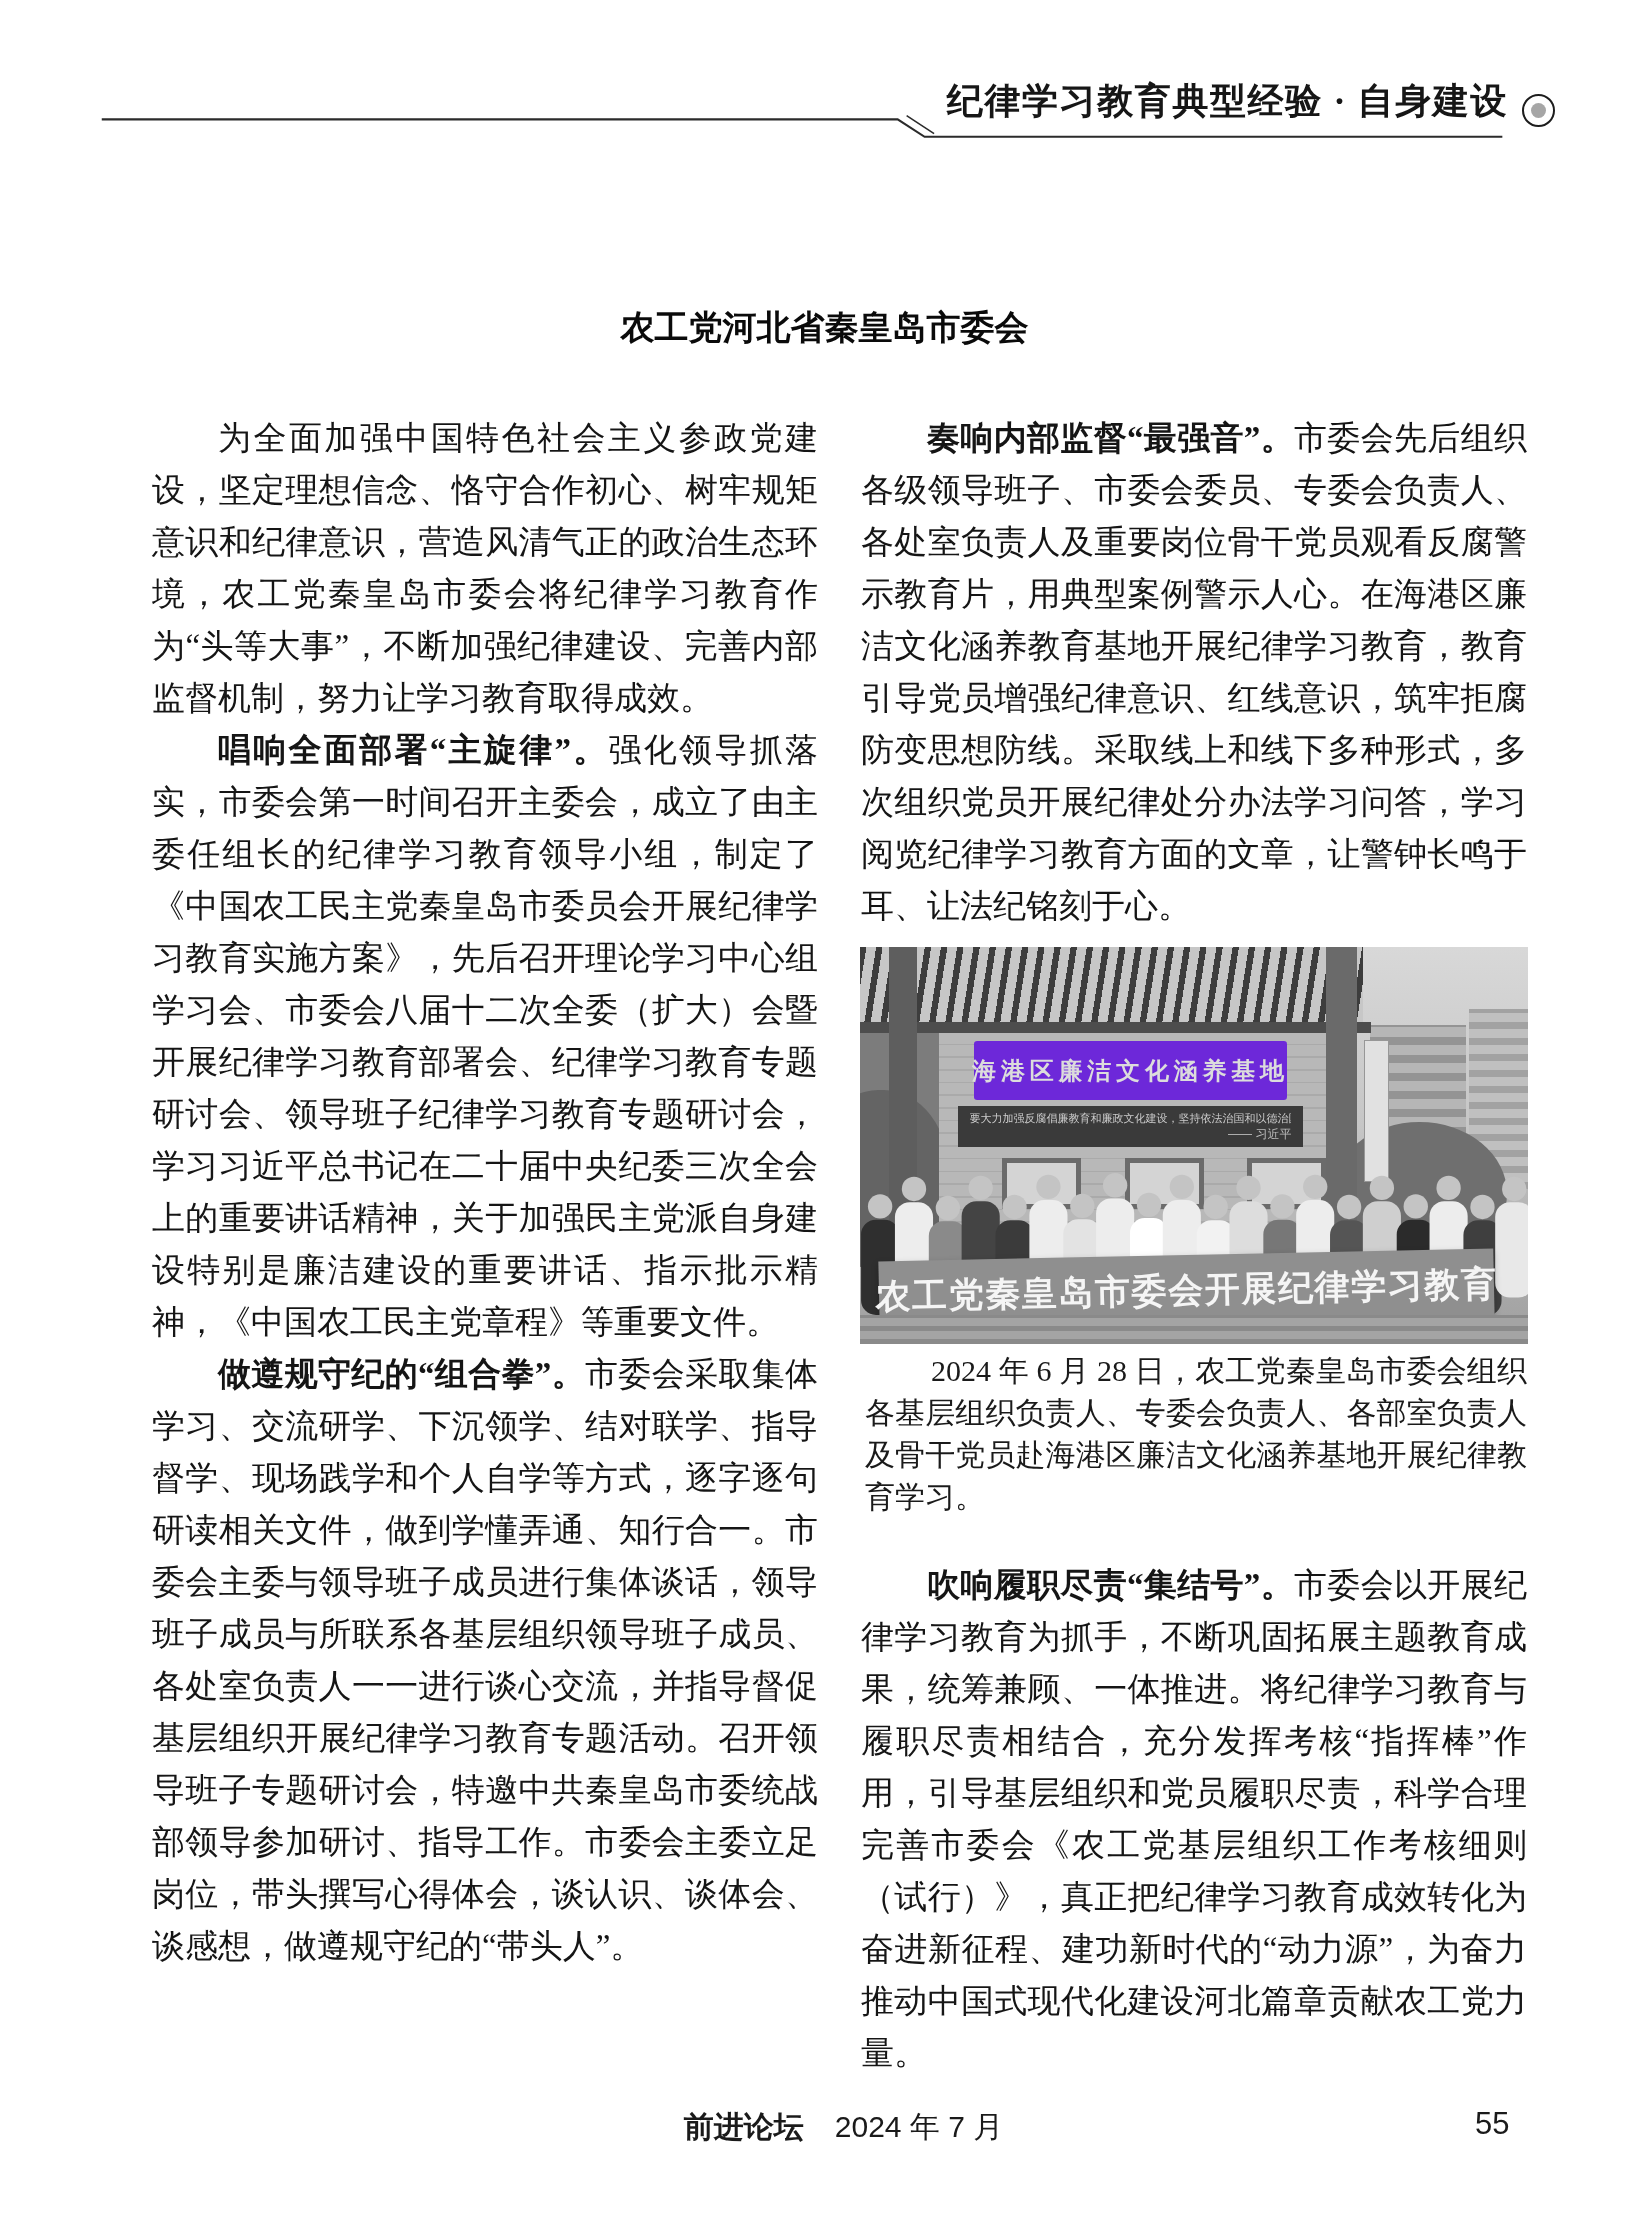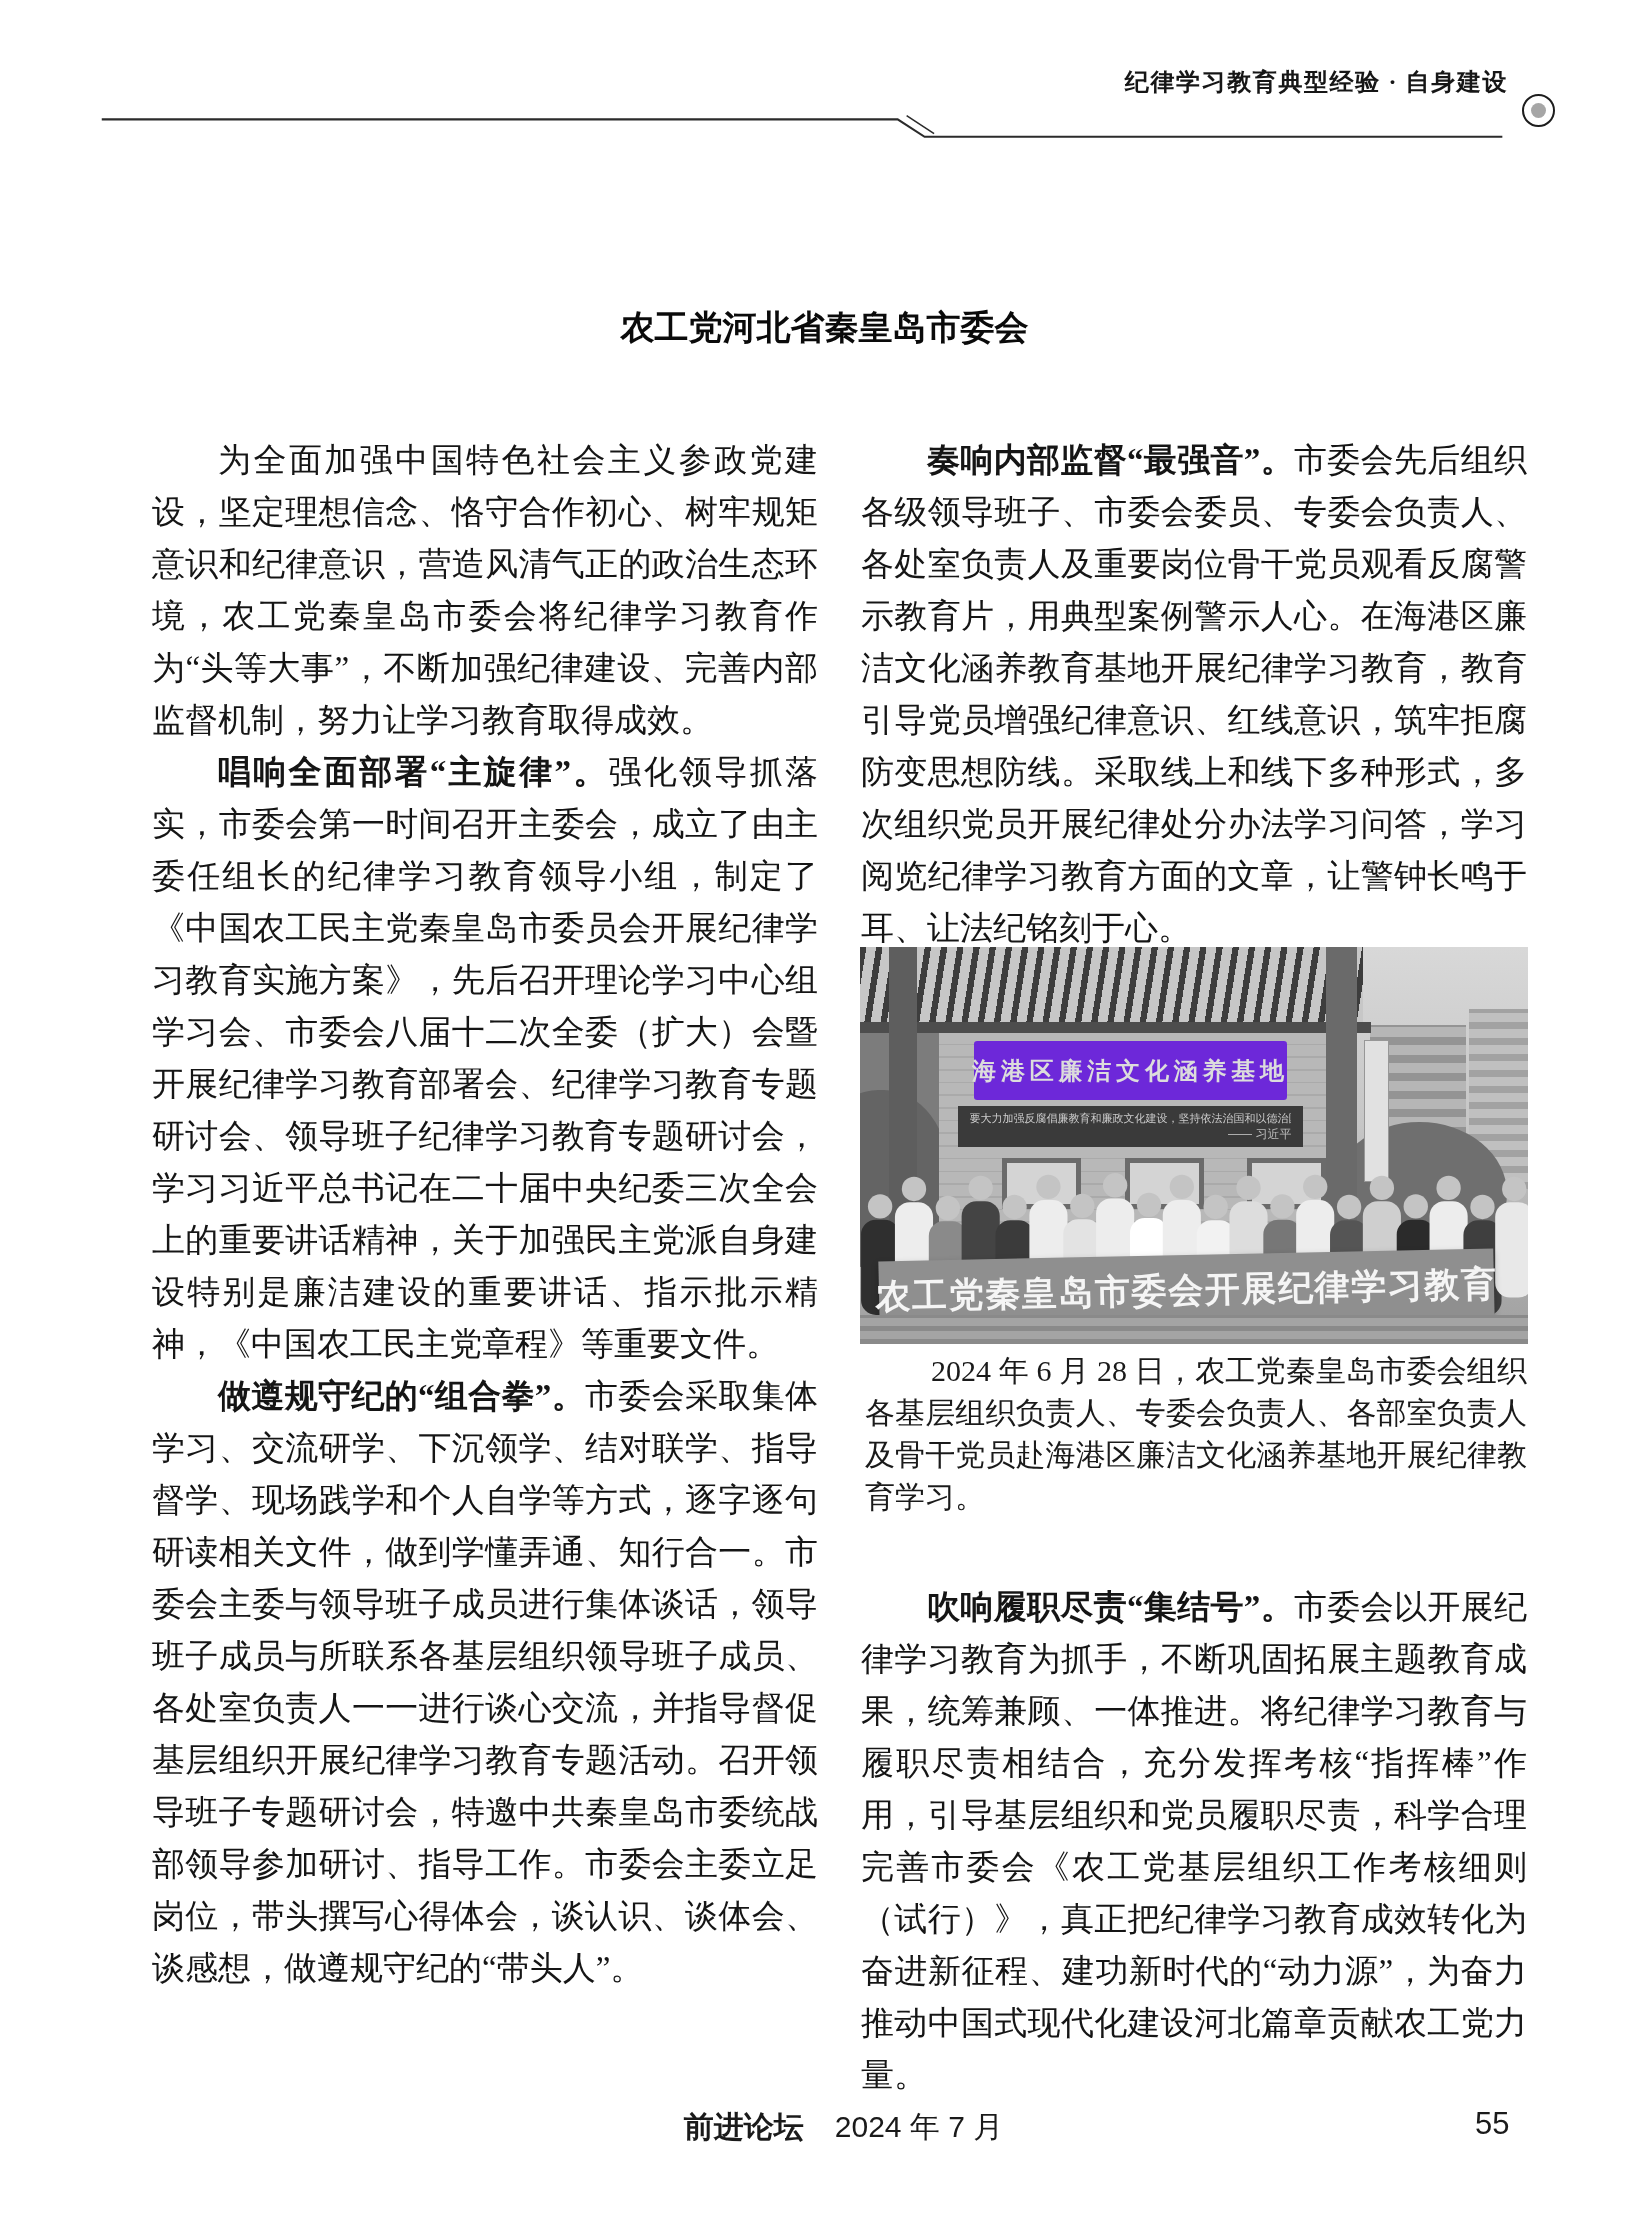--- a/index.html
+++ b/index.html
@@ -1,32 +1,32 @@
 <!DOCTYPE html>
 <html style="font-size:8.5px"><head>
 <meta charset="utf-8">
 <style>
   html,body{margin:0;padding:0;background:#ffffff;}
   body{width:1649px;height:2239px;font-family:"Liberation Serif","DejaVu Serif",serif;color:#141414;}
   .page{position:relative;width:1649px;height:2239px;background:#ffffff;overflow:hidden;}
 
   
   .header-rule{position:absolute;left:0;top:0;width:1649px;height:169px;}
-  .header-label{position:absolute;top:66px;right:141px;font-size:24px;font-weight:700;letter-spacing:1.6px;color:#161616;white-space:nowrap;}
+  .header-label{position:absolute;top:77px;right:141px;font-size:36px;font-weight:700;letter-spacing:1.6px;color:#161616;white-space:nowrap;}
   .badge{position:absolute;left:1522px;top:94px;width:29px;height:29px;border:2.1px solid #1d1d1d;border-radius:50%;background:#ffffff;display:flex;align-items:center;justify-content:center;}
   .badge .dot{width:15px;height:15px;border-radius:50%;background:#a6a6a6;}
 
   
   .title{position:absolute;top:186px;left:0;width:1649px;margin:0;text-align:center;
          font-family:"Liberation Sans","DejaVu Sans",sans-serif;font-weight:800;font-size:74px;letter-spacing:2.1px;color:#000;}
   .byline{position:absolute;top:305px;left:0;width:1649px;text-align:center;
           font-family:Liberation Serif, serif;font-weight:700;font-size:34px;color:#0a0a0a;}
 
   
-  .col{position:absolute;width:666px;margin-top:22px;}
+  .col{position:absolute;width:666px;}
   .col-left{left:152px;top:412px;}
   .col-right-top{left:861px;top:412px;}
   .col-right-bottom{left:861px;top:1559px;}
   .para{margin:0;font-size:33px;line-height:52px;text-align:justify;text-indent:2em;color:#151515;}
   .para .lead{font-weight:700;}
 
   
   .photo{position:absolute;left:860px;top:947px;width:668px;height:397px;margin:0;overflow:hidden;background:#c9c9c9;}
   .photo *{position:absolute;}
   .ph-sky{inset:0;background:linear-gradient(180deg,#d8d8d8 0%,#c6c6c6 45%,#aeaeae 75%,#a0a0a0 100%);}

